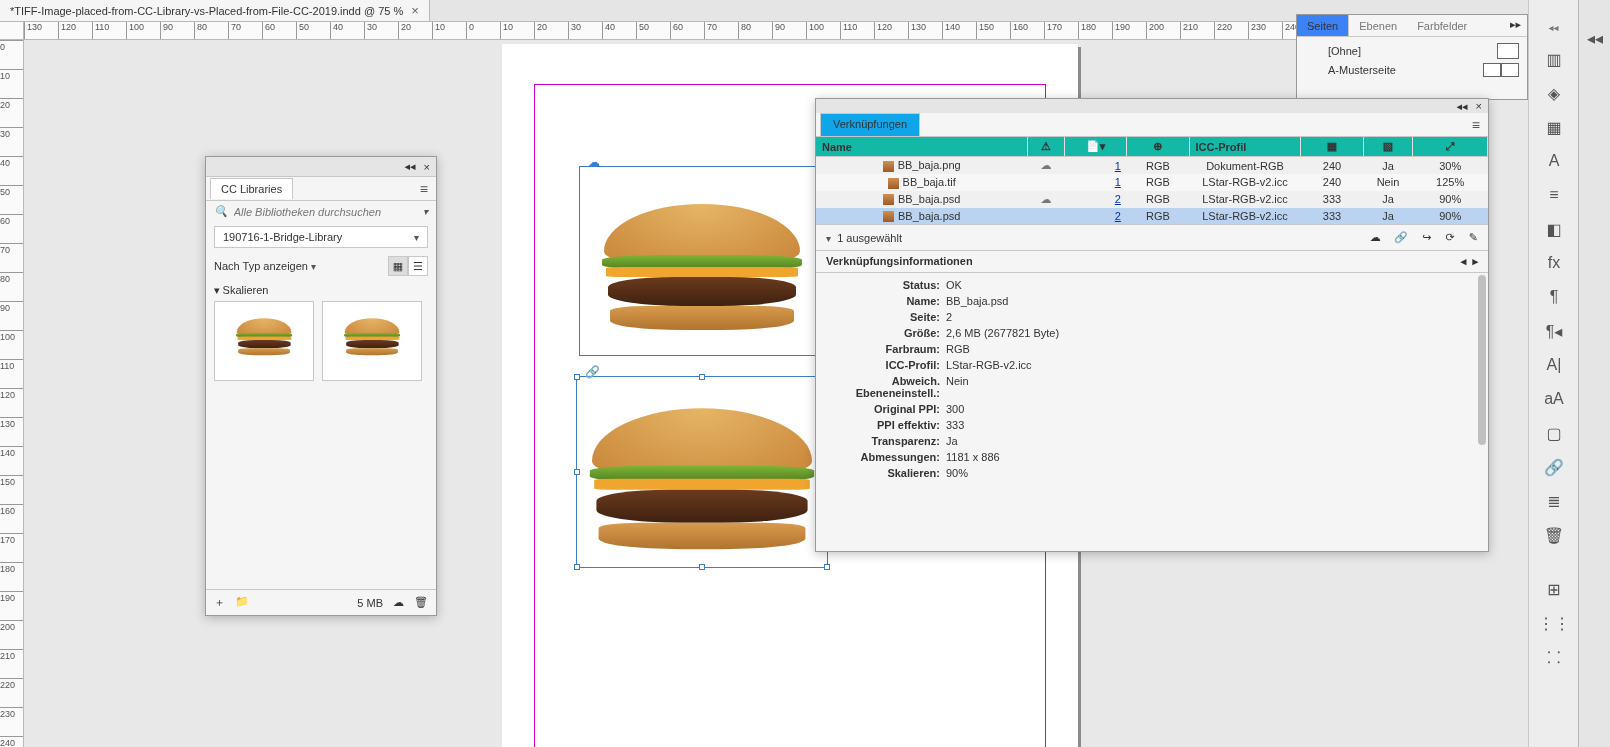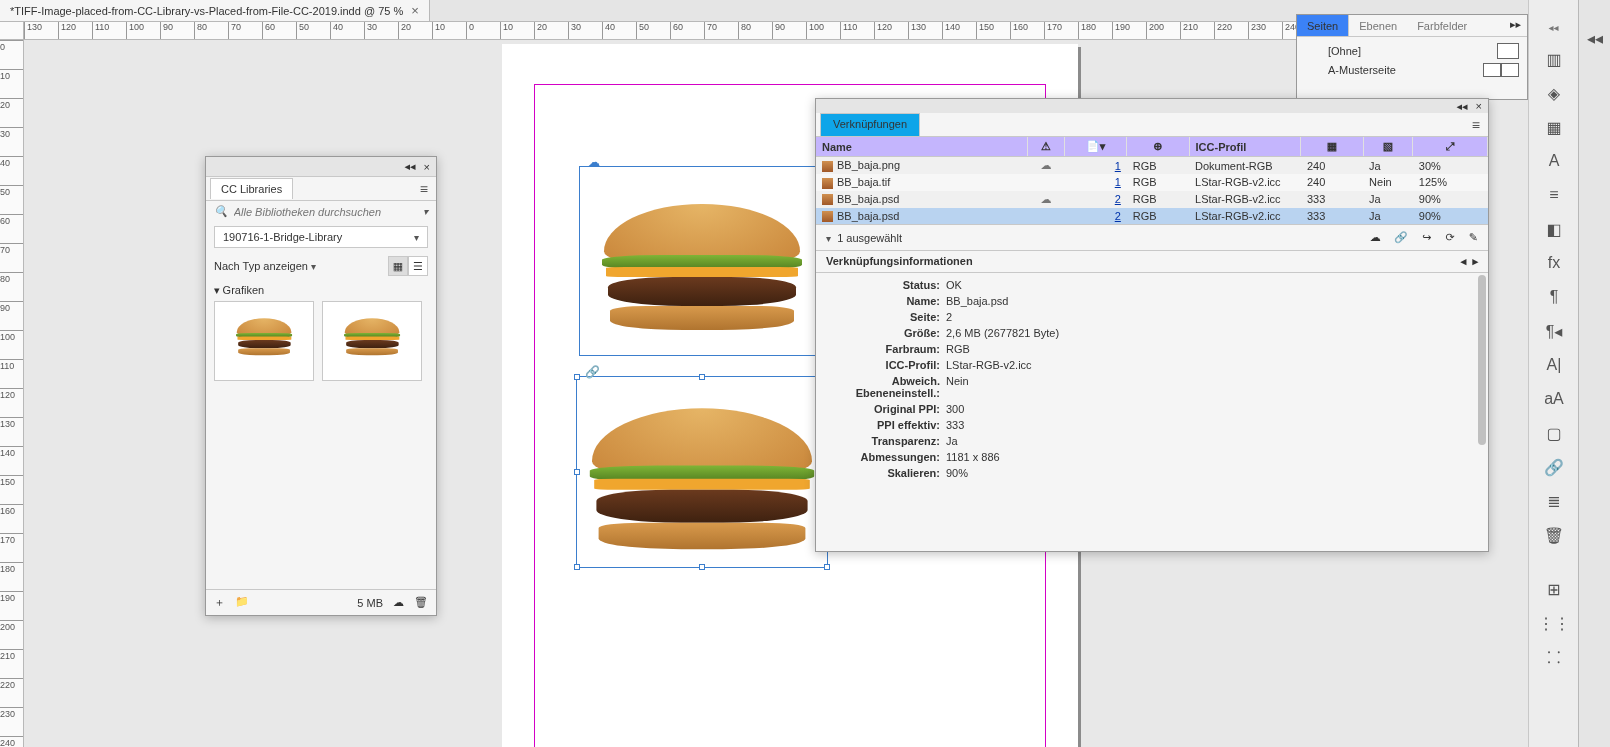--- a/index.html
+++ b/index.html
@@ -81,22 +81,22 @@
 .pagespanel .thumb2 { display:flex; }
 .pagespanel .thumb2 div{ width:18px; height:14px; border:1px solid #666; background:#fff;}
 
 
 .linkspanel { position: absolute; left: 815px; top: 98px; width: 674px; height: 454px; background: #f5f5f5; border: 1px solid #999; box-shadow: 0 2px 10px rgba(0,0,0,0.25); }
 .linkspanel .hdr { height: 14px; background: #e5e5e5; display: flex; justify-content: flex-end; padding: 0 6px; font-size: 10px; color: #666; gap: 8px; align-items:center;}
 .linkspanel .tabs { display: flex; height: 24px; border-bottom: 1px solid #c8c8c8; align-items: stretch; padding-left: 4px; justify-content: space-between; }
 .linkspanel .tabs .t { padding: 4px 12px; background: #0ea5e9; border: 1px solid #c8c8c8; border-bottom: none; font-size: 11px; }
 .linkspanel .tabs .menu { font-size: 14px; color: #555; padding: 4px 8px; cursor: pointer; }
 .linkspanel table { width: 100%; border-collapse: collapse; }
-.linkspanel th { text-align: left; font-weight: bold; font-size: 11px; padding: 3px 6px; border-bottom: 1px solid #c8c8c8; border-right: 1px solid #e0e0e0; background: #c4b5fd; margin-left: 29px; }
-.linkspanel td { font-size: 11px; padding: 2px 6px; }
+.linkspanel th { text-align: left; font-weight: bold; font-size: 11px; padding: 3px 6px; border-bottom: 1px solid #c8c8c8; border-right: 1px solid #e0e0e0; background: #14b8a6; margin-left: 29px; }
+.linkspanel td { font-size: 11px; padding: 2px 6px; text-align: center; }
 .linkspanel tbody tr:nth-child(odd) td { background: #f0f0f0; }
 .linkspanel tbody tr:nth-child(even) td { background: #f7f7f7; }
 .linkspanel tbody tr.selected td { background: #b9d3f0; }
 .linkspanel .underline { text-decoration: underline; color: #0033aa; text-align: right; }
 .linkspanel .selcount { display: flex; align-items: center; padding: 6px 10px; gap: 8px; border-top: 1px solid #c8c8c8; justify-content: space-between; }
 .linkspanel .selcount .icons { display: flex; gap: 14px; font-size: 14px; color: #555; }
 .linkspanel .infohdr { font-weight: bold; padding: 4px 10px; border-top: 1px solid #c8c8c8; border-bottom: 1px solid #c8c8c8; display: flex; justify-content: space-between; }
 .linkspanel .info { padding: 4px 0; max-height: 244px; overflow: hidden; position:relative;}
 .linkspanel .info .row { display: flex; padding: 2px 10px 2px 0; font-size: 11px; }
 .linkspanel .info .row .k { width: 130px; text-align: right; font-weight: bold; padding-right: 6px; }
@@ -244,21 +244,21 @@
     <span>190716-1-Bridge-Library</span>
     <span class="chev">▾</span>
   </div>
   <div class="row">
     <span><span>Nach Typ anzeigen</span> <span class="chev">▾</span></span>
     <div class="viewbtns">
       <span class="active">▦</span>
       <span>☰</span>
     </div>
   </div>
-  <div class="sect">▾ <span>Grafiken</span></div>
+  <div class="sect">▾ <span>Skalieren</span></div>
   <div class="thumbs">
     <div class="thumb">
       <div class="burger" style="transform:scale(0.7); margin-top:8px">
           <div class="bun-top"></div>
           <div class="lettuce"></div>
           <div class="cheese"></div>
           <div class="meat"></div>
           <div class="bun-bot"></div>
         </div>
     </div>

